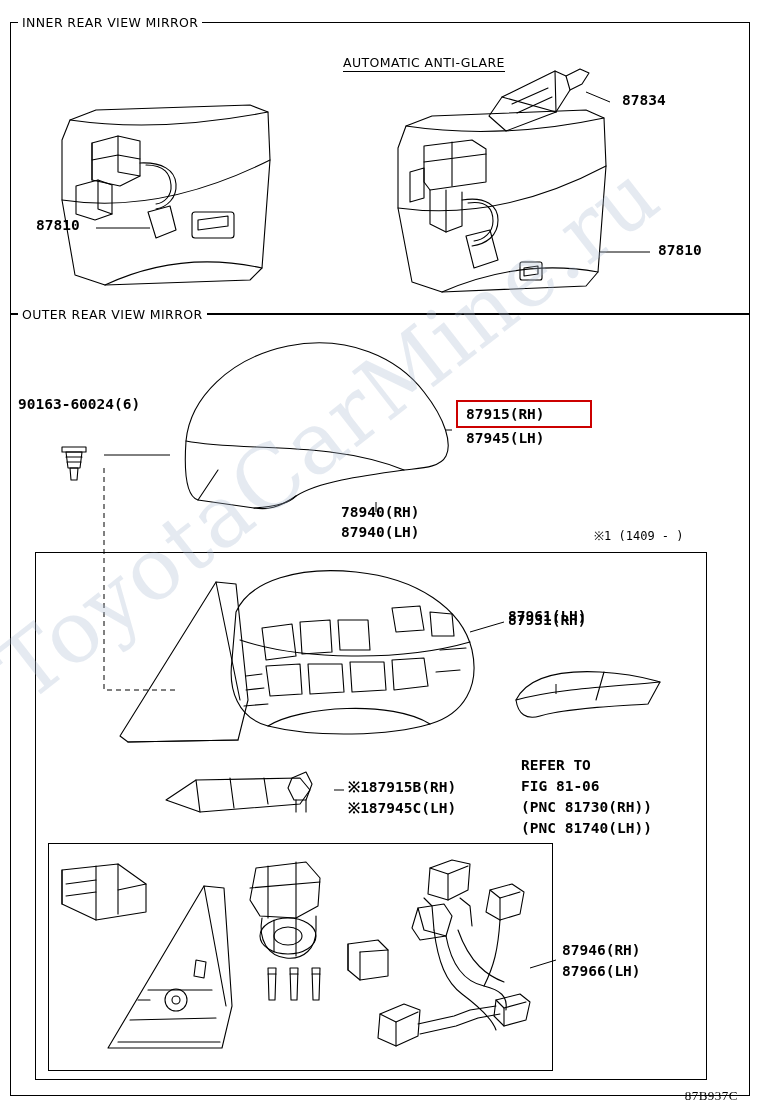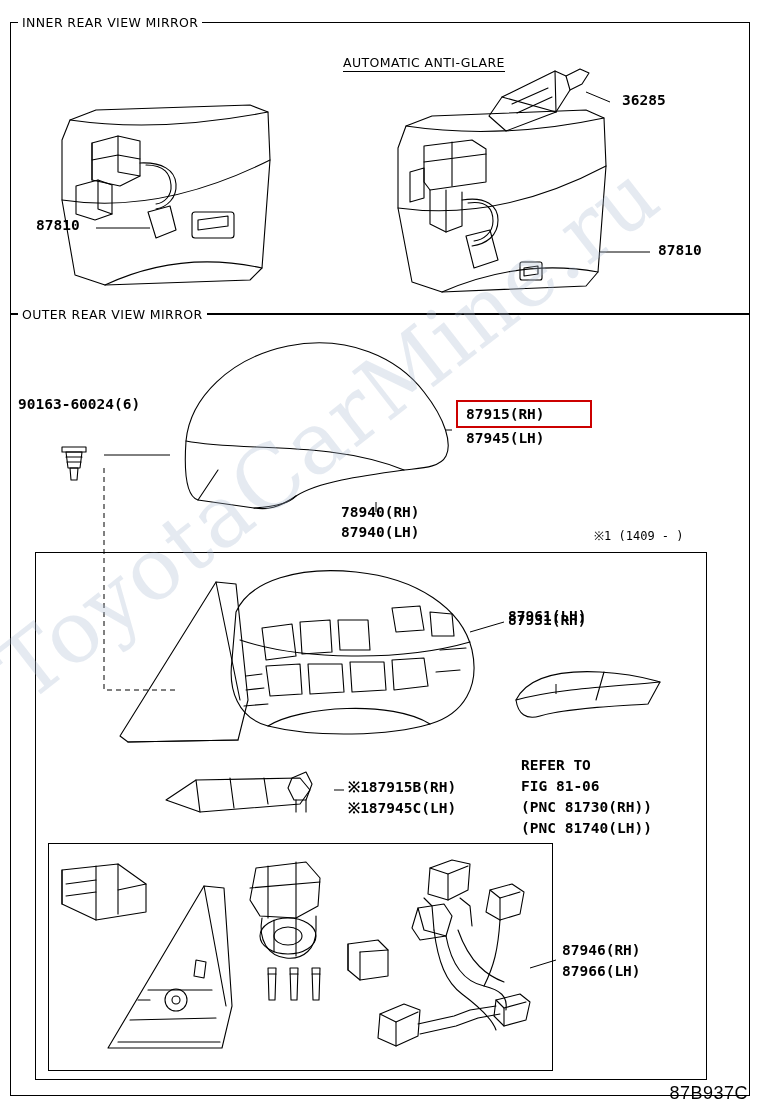--- a/index.html
+++ b/index.html
@@ -98,24 +98,24 @@
     position: absolute;
     left: 0; top: 0;
     width: 760px;
     height: 1112px;
     pointer-events: none;
     z-index: 2;
   }
   .txt-layer { position: absolute; left:0; top:0; width:760px; height:1112px; z-index: 6;}
   .footer-code {
     position: absolute;
-    right: 12px;
+    right: 22px;
     bottom: 8px;
-    font-size: 18px;
-    font-family: Liberation Sans, sans-serif;
+    font-size: 13px;
+    font-family: Liberation Serif, serif;
     letter-spacing: 0.5px;
   }
 </style>
 </head>
 <body>
 
 <div class="page">
 
   <div class="watermark">
     <span>ToyotaCarMine.ru</span>
@@ -316,21 +316,21 @@
 
   <div class="txt-layer">
 
     <div class="section-title" style="left:18px; top:15px;">INNER REAR VIEW MIRROR</div>
 
     <div class="sub-title" style="left:343px; top:55px;">AUTOMATIC ANTI-GLARE</div>
 
     <div class="section-title" style="left:18px; top:307px;">OUTER REAR VIEW MIRROR</div>
 
     <div class="pn" style="left:36px; top:217px;">87810</div>
-    <div class="pn" style="left:622px; top:92px;">36285</div>
+    <div class="pn" style="left:622px; top:92px;">87834</div>
     <div class="pn" style="left:658px; top:242px;">87810</div>
 
     <div class="pn" style="left:18px; top:396px;">90163-60024(6)</div>
 
     <div class="highlight" style="left:456px; top:400px; width:136px; height:28px;"></div>
     <div class="pn pn-red" style="left:466px; top:406px;">87915(RH)</div>
     <div class="pn" style="left:466px; top:430px;">87945(LH)</div>
 
     <div class="pn" style="left:341px; top:504px;">78940(RH)</div>
     <div class="pn" style="left:341px; top:524px;">87940(LH)</div>

